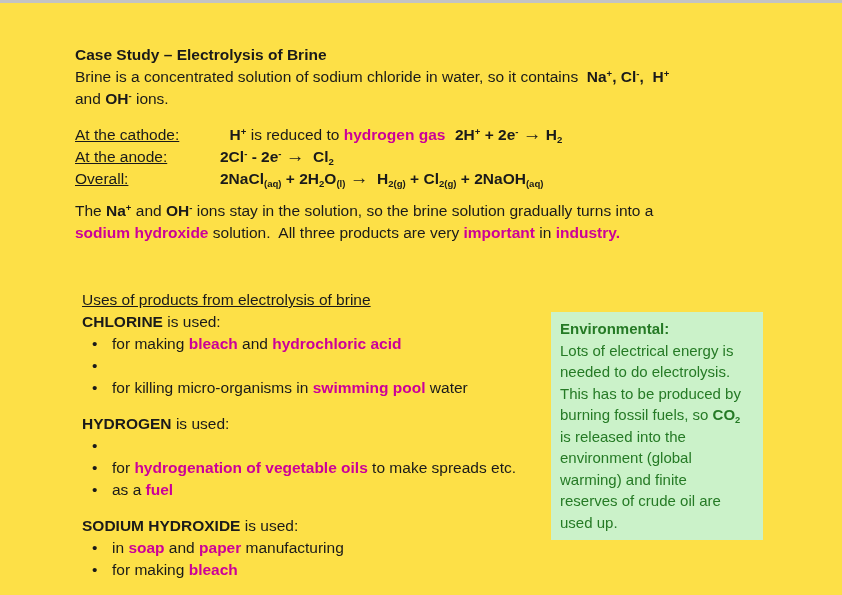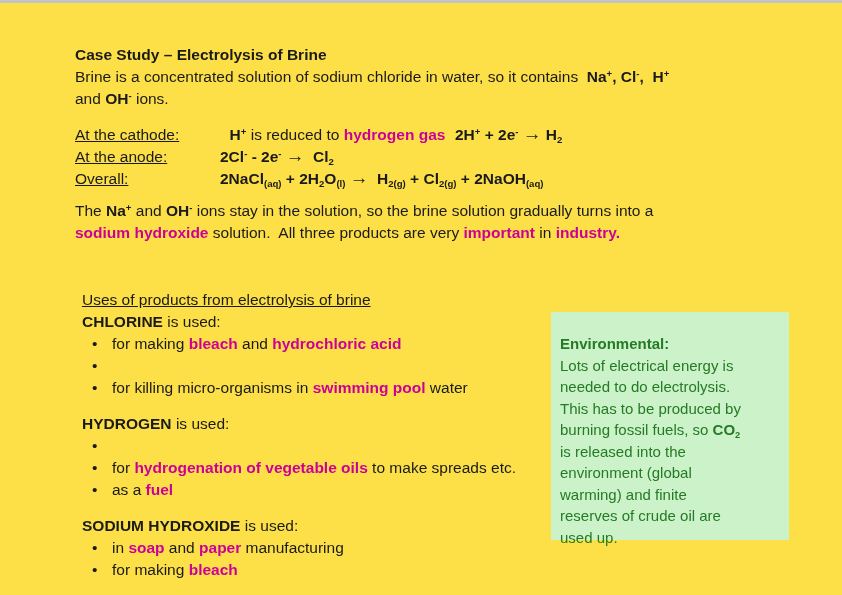--- a/index.html
+++ b/index.html
@@ -47,23 +47,23 @@
   .rx-eq{flex:1;}
   .rx-full{flex:1;}
   .solution{left:75px;top:200px;width:720px;}
   .uses{left:82px;top:265px;width:470px;margin-top:24px;}
   .uses-heading{line-height:22px;}
   .group{margin-top:0;}
   .group.gap{margin-top:14px;}
   .bullet{display:flex;line-height:22px;padding-left:10px;}
   .dot{flex:0 0 20px;width:20px;}
   .env-box{
-    left:551px;top:312px;width:238px;height:228px;
+    left:551px;top:312px;width:212px;height:228px;
     background:var(--green-bg);
-    padding:21px 9px;
+    padding:6px 9px;
     font-size:15px;
   }
   .env-box .line{line-height:21.5px;}
 </style>
 </head>
 <body>
 
 <div class="page">
   <div class="top-line"></div>
 

